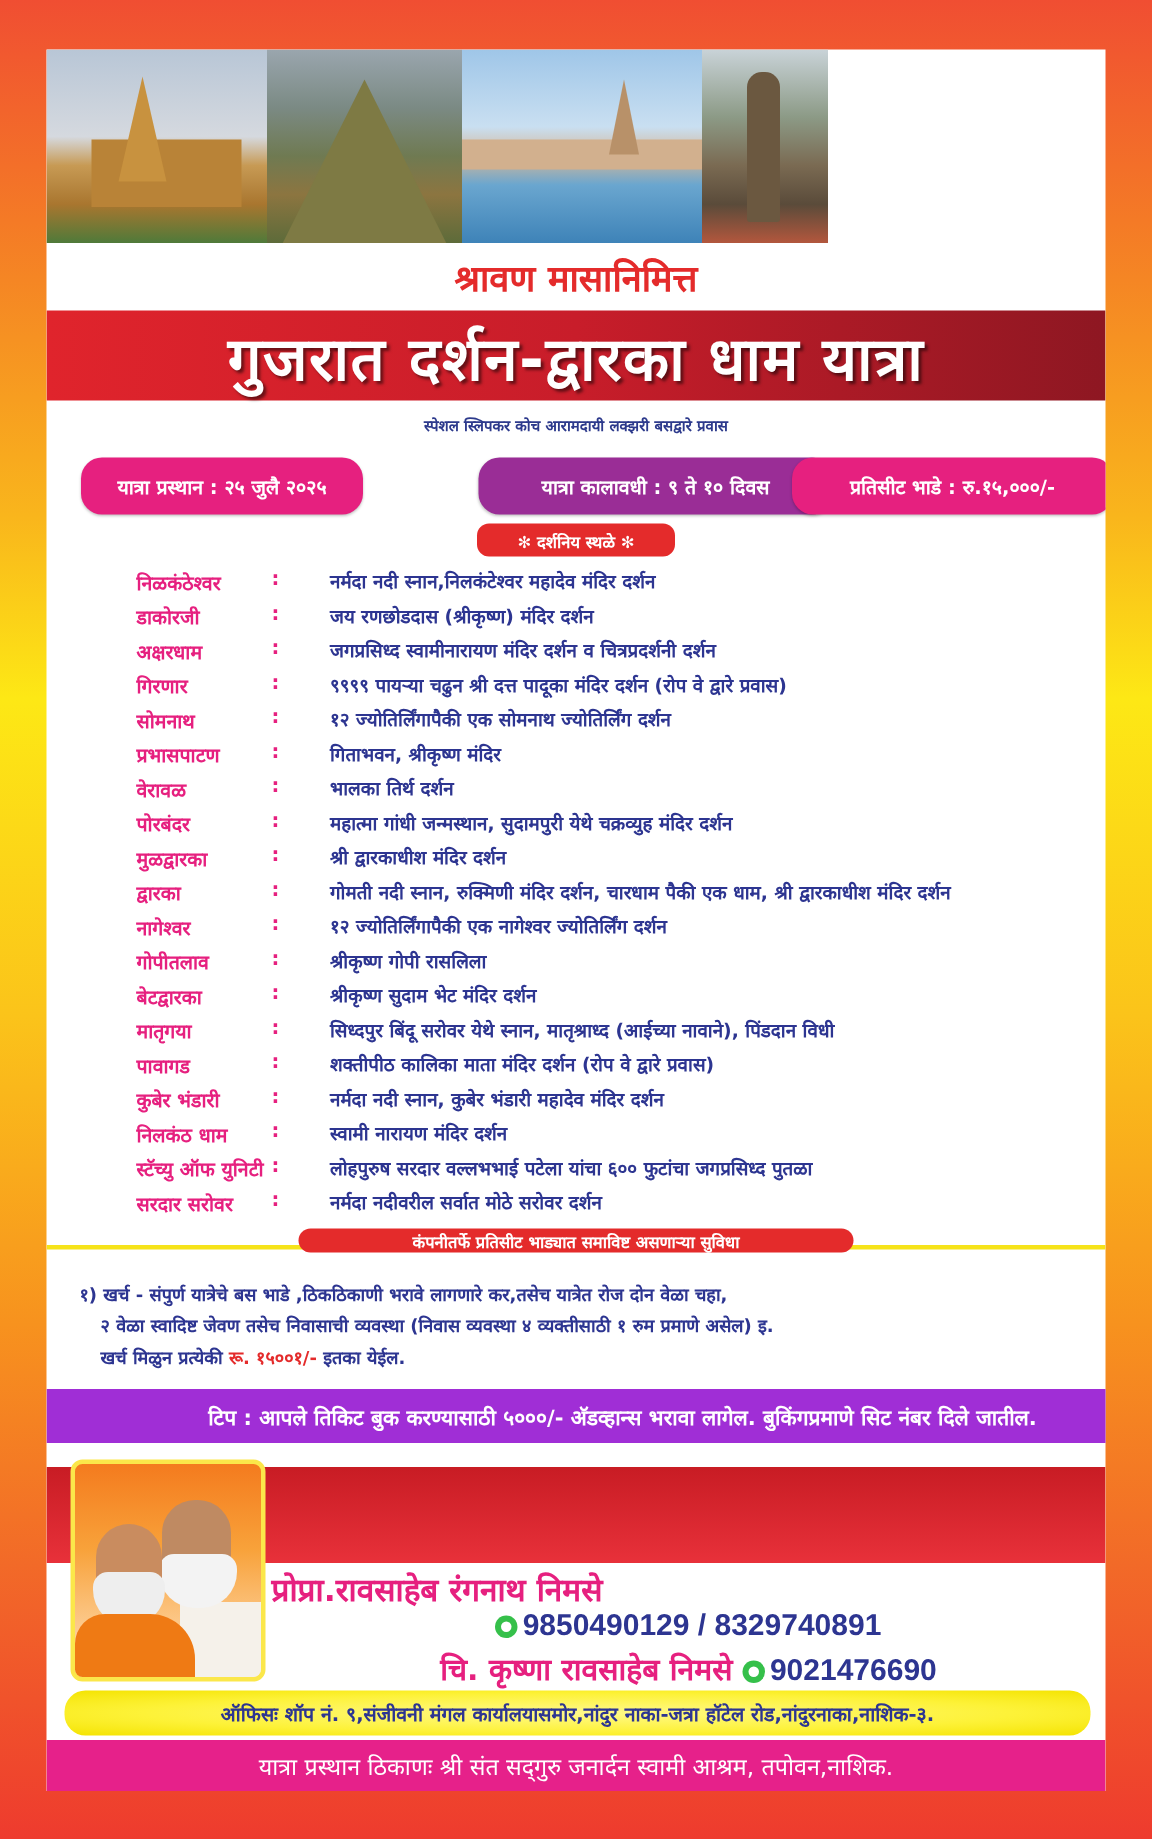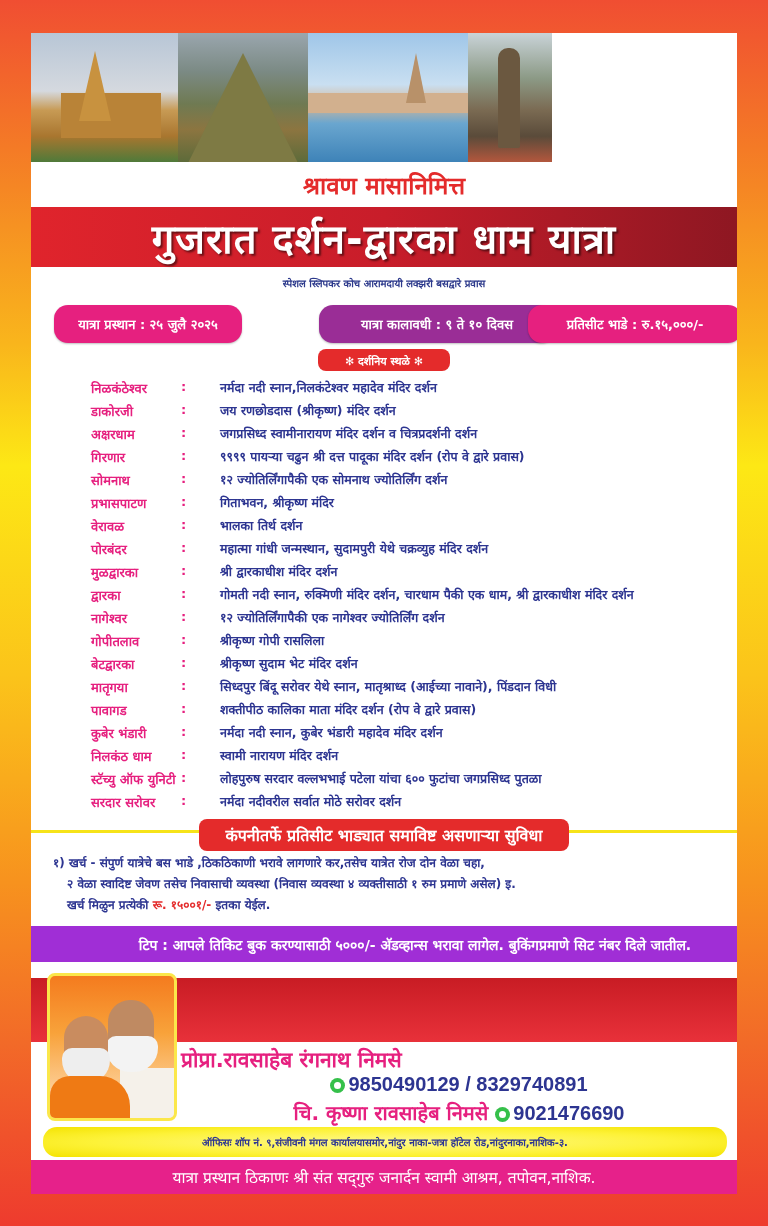--- a/index.html
+++ b/index.html
@@ -68,23 +68,23 @@
     font-size: 11px; font-weight: bold; display: flex; align-items: center; justify-content: center;
   }
   .sites { position: absolute; left: 0; top: 344px; width: 706px; }
   .site-row { position: absolute; left: 0; height: 22px; width: 706px; }
   .site-name { position: absolute; left: 24px; top: 2px; font-size: 13px; font-weight: bold; color: #e6207f; white-space: nowrap; margin-left: 36px; }
   .site-colon { position: absolute; left: 150px; top: 2px; font-size: 13px; font-weight: bold; color: #e6207f; }
   .site-desc { position: absolute; left: 189px; top: 2px; font-size: 12.5px; font-weight: bold; color: #2d3591; white-space: nowrap; }
 
   .facility-line { position: absolute; left: 0; top: 797px; width: 706px; height: 3px; background: #f6e319; }
   .facility-head {
-    position: absolute; left: 168px; top: 786px; width: 370px; height: 32px;
+    position: absolute; left: 168px; top: 786px; width: 370px; height: 16px;
     background: #e42b2b; border-radius: 8px; color: #ffffff;
-    font-size: 16px; font-weight: bold; display: flex; align-items: center; justify-content: center;
+    font-size: 11px; font-weight: bold; display: flex; align-items: center; justify-content: center;
   }
   .facility-text { position: absolute; left: 22px; top: 820px; width: 680px; font-size: 12px; font-weight: bold; color: #2d3591; line-height: 21px; }
   .facility-text .l2, .facility-text .l3 { padding-left: 14px; }
   .facility-text .price { color: #e42b2b; }
   .tip-band {
     position: absolute; left: 0; top: 893px; width: 768px; height: 36px;
     background: #a02ed6; color: #ffffff; font-weight: bold; font-size: 14px;
     display: flex; align-items: center; justify-content: center; white-space: nowrap;
   }
   .company-band {
@@ -110,21 +110,21 @@
   .saint-photo .robe2 { position: absolute; left: 70px; top: 92px; width: 60px; height: 56px; background: #f5f1ea; }
   .proprietor { position: absolute; left: 150px; top: 1012px; width: 556px; text-align: left; font-size: 21px; font-weight: bold; color: #e6207f; }
   .phones { position: absolute; left: 150px; top: 1040px; width: 556px; text-align: center; font-size: 20px; font-weight: bold; color: #2d3591; font-family: "Liberation Sans", sans-serif; }
   .son { position: absolute; left: 150px; top: 1066px; width: 556px; text-align: center; font-size: 20px; font-weight: bold; color: #e6207f; white-space: nowrap; }
   .son .num { color: #2d3591; font-family: "Liberation Sans", sans-serif; }
   .wa { display: inline-block; width: 15px; height: 15px; border-radius: 50%; background: #35c04a; vertical-align: middle; position: relative; margin-right: 3px; }
   .wa::after { content: ""; position: absolute; left: 4px; top: 4px; width: 7px; height: 7px; border-radius: 50%; background: #ffffff; }
   .office {
     position: absolute; left: 12px; top: 1094px; width: 684px; height: 30px;
     background: radial-gradient(ellipse at center, #fff98a 0%, #fdf238 60%, #f4e300 100%);
-    border-radius: 14px; color: #2d3591; font-size: 10px; font-weight: bold;
+    border-radius: 14px; color: #2d3591; font-size: 13px; font-weight: bold;
     display: flex; align-items: center; justify-content: center; white-space: nowrap;
   }
   .start-band {
     position: absolute; left: 0; top: 1127px; width: 706px; height: 34px;
     background: #e6218a; color: #ffffff; font-size: 15.5px; font-weight: normal;
     display: flex; align-items: center; justify-content: center; white-space: nowrap;
   }
 </style>
 </head>
 <body>

